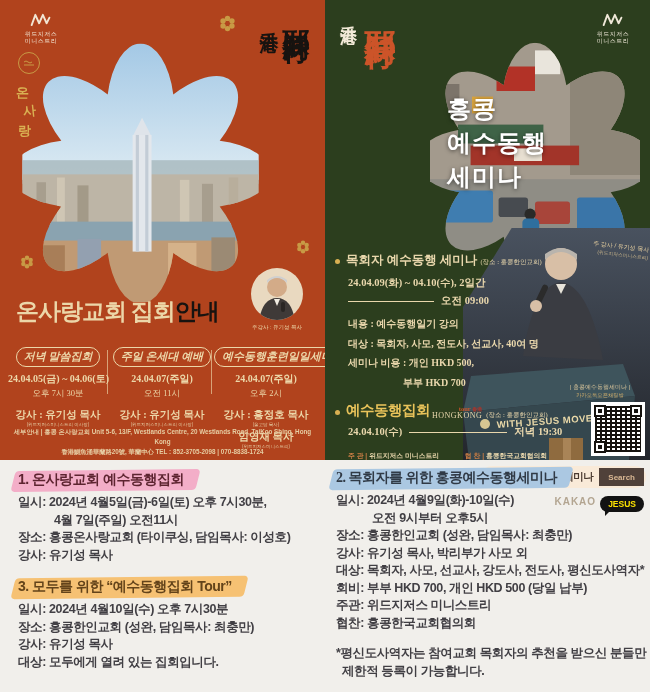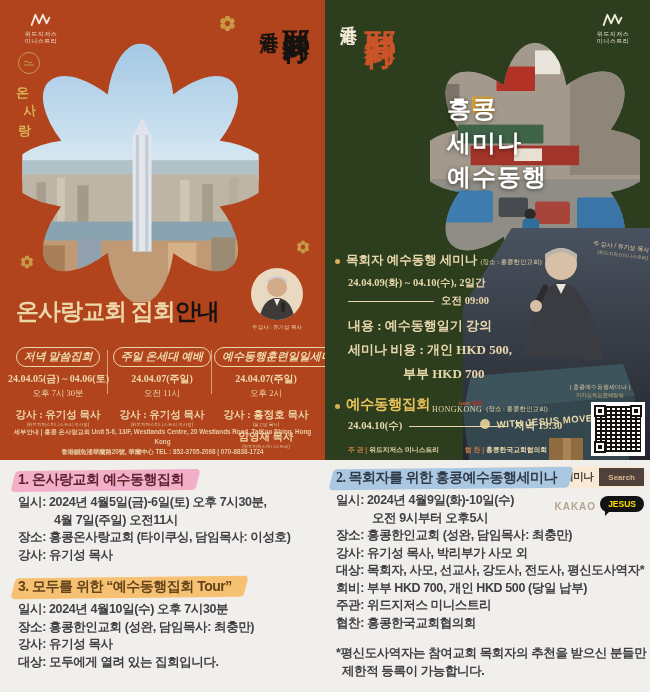--- a/index.html
+++ b/index.html
@@ -74,21 +74,21 @@
   .rp-spcap .n2{font-size:4.8px;color:#cdb88c;}
   .rp-text{position:absolute;left:10px;top:252px;width:230px;color:var(--beige2);z-index:3;
            font-family:"Liberation Serif","DejaVu Serif",serif;}
   .dot{display:inline-block;width:5px;height:5px;border-radius:50%;background:var(--gold);
        vertical-align:middle;margin-right:6px;}
   .s1-title{font-size:12.5px;font-weight:700;white-space:nowrap;}
   .venue{font-size:6.5px;font-weight:400;}
   .s1-date{margin:7px 0 0 13px;font-size:10.5px;font-weight:700;white-space:nowrap;}
   .s1-timerow{margin:4px 0 0 13px;font-size:10.5px;font-weight:700;display:flex;align-items:center;}
   .dash{display:inline-block;height:0;border-top:1px solid var(--beige2);margin-right:7px;}
-  .s1-small{margin:4px 0 0 13px;font-size:13px;line-height:1.55;font-weight:700;white-space:nowrap;}
+  .s1-small{margin:4px 0 0 13px;font-size:10px;line-height:1.55;font-weight:700;white-space:nowrap;}
   .s1-small.first{margin-top:8px;}
   .s1-small.indent{padding-left:55px;}
   .s2-row{margin-top:11px;display:flex;align-items:flex-end;white-space:nowrap;}
   .s2-title{font-size:14.5px;font-weight:800;color:#e9c35a;letter-spacing:-.5px;
             font-family:"Liberation Sans","DejaVu Sans",sans-serif;}
   .tourwrap{display:inline-flex;flex-direction:column;margin:0 4px 0 2px;line-height:1;text-align:right;}
   .tour{font-size:6.5px;color:var(--accent);font-weight:700;}
   .tour .thk{color:#b23227;font-size:5px;}
   .thong{font-size:8px;letter-spacing:.5px;}
   .s2-date{margin:5px 0 0 13px;font-size:10.5px;font-weight:700;display:flex;align-items:center;white-space:nowrap;}
@@ -124,21 +124,21 @@
   .line{font-size:12.5px;font-weight:700;line-height:17.5px;letter-spacing:-.4px;white-space:nowrap;}
   .line.indent{padding-left:36px;}
   .blockgap{height:13px;}
   .footnote{margin-top:13px;}
 
   .search-pill{position:absolute;right:4px;top:6px;display:flex;align-items:center;
                background:#f9ead8;border-radius:13px;height:22px;padding:0 2px 0 8px;}
   .search-pill .q{font-size:10.5px;font-weight:700;color:#4a3a30;margin:0 6px 0 4px;letter-spacing:-.5px;}
   .search-btn{background:#50413a;color:#d9b894;font-size:8px;font-weight:700;
               border:none;border-radius:0;height:18px;padding:0 9px;}
-  .kakao-row{position:absolute;right:6px;top:36px;display:flex;align-items:flex-end;}
+  .kakao-row{position:absolute;right:6px;top:36px;display:flex;align-items:flex-start;}
   .kakao-word{font-size:10px;letter-spacing:1px;color:#b3a591;font-weight:700;margin-right:4px;}
   .talk-bubble{position:relative;background:#121212;color:#f9e000;font-size:8.5px;font-weight:800;
                border-radius:9px;padding:3px 8px;}
   .talk-bubble::after{content:"";position:absolute;left:5px;bottom:-4px;border:4px solid transparent;
                       border-top-color:#121212;border-left-color:#121212;}
   .knotes{position:absolute;right:6px;top:64px;text-align:center;color:#c8803c;
           font-size:10px;font-weight:800;line-height:17px;
           font-family:"Liberation Serif","DejaVu Serif",serif;}
 </style>
 </head>
@@ -337,22 +337,22 @@
         <rect x="40" y="316" width="220" height="8" fill="#e8e6de" opacity=".85"></rect>
         <circle cx="143" cy="246" r="8" fill="#2a2a28"></circle>
         <rect x="132" y="252" width="24" height="30" rx="6" fill="#2f6f9e"></rect>
         <circle cx="128" cy="296" r="13" fill="none" stroke="#222" stroke-width="3"></circle>
         <circle cx="162" cy="296" r="13" fill="none" stroke="#222" stroke-width="3"></circle>
       </g>
     </svg>
 
     <div class="rp-flower-title">
       <div>홍콩</div>
+      <div>예수동행</div>
       <div>세미나</div>
-      <div>예수동행</div>
     </div>
 
     <div class="rp-photo">
       <svg viewBox="0 0 187 232" width="187" height="232">
         <defs>
             <linearGradient id="pbg" x1="0" y1="0" x2="0" y2="1">
               <stop offset="0" stop-color="#49525f"></stop>
               <stop offset="1" stop-color="#23262c"></stop>
             </linearGradient>
           </defs>
@@ -380,20 +380,21 @@
       <div class="s1-title">
         <span class="dot"></span><span>목회자 예수동행 세미나</span>
         <span class="venue">(장소 : 홍콩한인교회)</span>
       </div>
       <div class="s1-date">24.04.09(화) ~ 04.10(수), 2일간</div>
       <div class="s1-timerow">
         <span class="dash" style="width:86px;"></span>
         <span>오전 09:00</span>
       </div>
       <div class="s1-small first">내용 : 예수동행일기 강의</div>
+      <div class="s1-small">대상 : 목회자, 사모, 전도사, 선교사, 40여 명</div>
       <div class="s1-small">세미나 비용 : 개인 HKD 500,</div>
       <div class="s1-small indent">부부 HKD 700</div>
 
       <div class="s2-row">
         <span class="dot" style="margin-bottom:5px;"></span>
         <span class="s2-title">예수동행집회</span>
         <span class="tourwrap">
           <span class="tour"><span>tour</span> <span class="thk">香港</span></span>
           <span class="thong">HONGKONG</span>
         </span>

